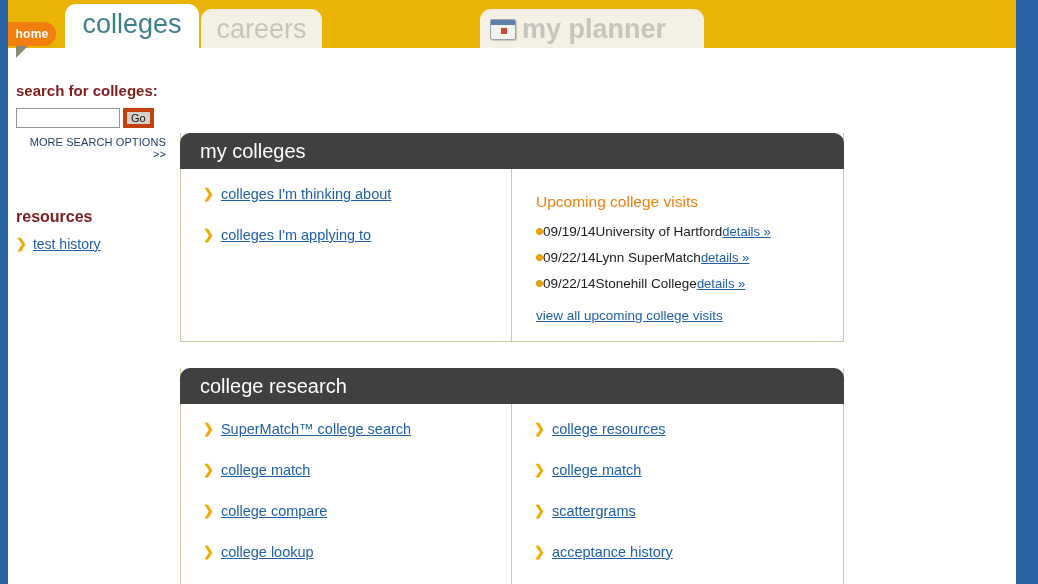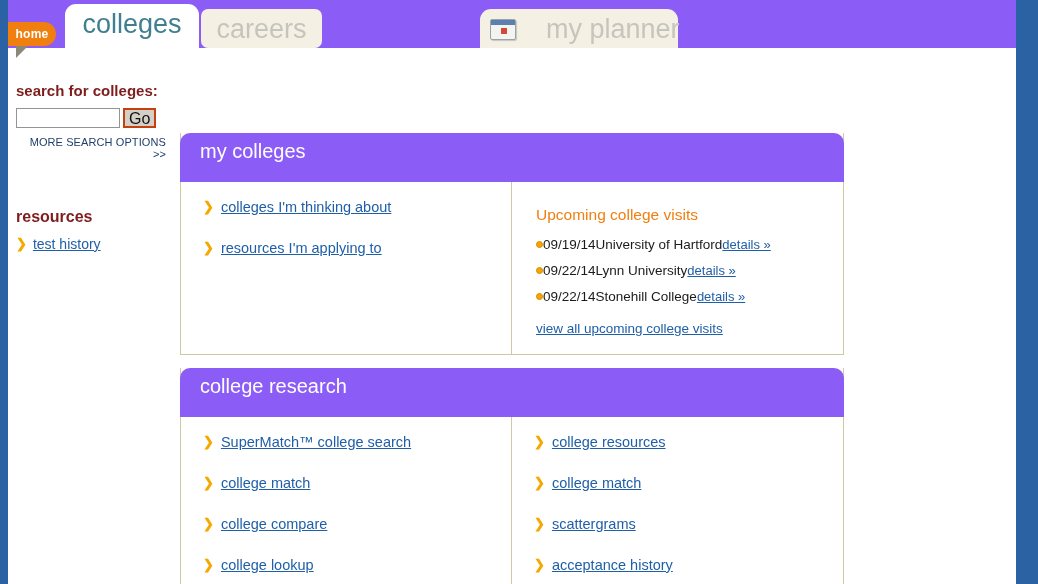--- a/index.html
+++ b/index.html
@@ -36,21 +36,21 @@
     width: 14px; height: 584px;
     background: #ffffff;
     z-index: 39;
   }
 
   
   #tabbar {
     position: absolute;
     left: 8px; top: 0;
     width: 1008px; height: 48px;
-    background: #8b5cf6;
+    background: #eab308;
     z-index: 10;
   }
 
   #home-pill {
     position: absolute;
     left: 0px; top: 22px;
     width: 48px; height: 24px;
     background: #f07f10;
     border-top-right-radius: 12px;
     border-bottom-right-radius: 12px;
@@ -91,23 +91,23 @@
   }
   .tab.active {
     background: #ffffff;
     color: #3f7f8e;
     top: 4px;
     height: 44px;
     z-index: 20;
   }
 
   #tab-colleges  { left: 57px;  width: 134px; }
-  #tab-careers   { left: 193px; width: 121px; border-radius: 7px; }
+  #tab-careers   { left: 193px; width: 121px; }
   #tab-aboutme   { left: 317px; width: 152px; }
-  #tab-planner   { left: 472px; width: 198px; text-align: left; padding-left: 66px; }
+  #tab-planner   { left: 472px; width: 224px; text-align: left; padding-left: 42px; font-weight: bold; }
 
   #planner-icon {
     position: absolute;
     left: 10px; top: 10px;
     width: 26px; height: 21px;
     background: #f3f3f0;
     border: 1px solid #9aa3ab;
     border-radius: 2px;
     box-shadow: 1px 1px 1px rgba(0,0,0,0.18);
   }
@@ -157,23 +157,23 @@
     border: 1px solid #949494;
     background: #ffffff;
     font-family: "Liberation Sans", sans-serif;
     font-size: 12px;
     padding: 1px 3px;
   }
   #go-button {
     height: 20px;
     min-width: 24px;
     background: #d4d0c8;
-    border: 2px solid #c2410c;
+    border: 4px solid #c2410c;
     font-family: "Liberation Sans", sans-serif;
-    font-size: 16px;
+    font-size: 11px;
     color: #111111;
     padding: 0 4px;
     cursor: pointer;
   }
   #more-options {
     margin-top: 8px;
     font-size: 11px;
     color: #1f3f6b;
     font-weight: normal;
     letter-spacing: 0.1px;
@@ -206,22 +206,22 @@
   
   .panel {
     position: absolute;
     left: 172px;
     width: 664px;
     border: 1px solid #cdc9a5;
     border-top: none;
     background: #ffffff;
   }
   .panel-head {
-    height: 49px;
-    background: #8b5cf6;
+    height: 36px;
+    background: #404040;
     border-top-left-radius: 10px;
     border-top-right-radius: 10px;
     color: #ffffff;
     font-size: 20px;
     line-height: 36px;
     padding-left: 20px;
     margin: 0 -1px;
   }
   .panel-cols {
     display: flex;
@@ -336,40 +336,40 @@
 
       <div class="panel-cols">
 
         <div class="panel-col left">
           <div class="link-row">
             <span class="chev">❯</span>
             <span class="bluelink">colleges I'm thinking about</span>
           </div>
           <div class="link-row">
             <span class="chev">❯</span>
-            <span class="bluelink">resources I'm applying to</span>
+            <span class="bluelink">colleges I'm applying to</span>
           </div>
         </div>
 
         <div class="panel-col">
           <div id="visits">
 
             <div id="visits-title">Upcoming college visits</div>
 
             <div class="visit-row">
               <span class="dot"></span>
               <span class="visit-text">09/19/14</span>
               <span class="visit-text">University of Hartford</span>
               <span class="visit-details">details »</span>
             </div>
 
             <div class="visit-row">
               <span class="dot"></span>
               <span class="visit-text">09/22/14</span>
-              <span class="visit-text">Lynn University</span>
+              <span class="visit-text">Lynn SuperMatch</span>
               <span class="visit-details">details »</span>
             </div>
 
             <div class="visit-row">
               <span class="dot"></span>
               <span class="visit-text">09/22/14</span>
               <span class="visit-text">Stonehill College</span>
               <span class="visit-details">details »</span>
             </div>
 

